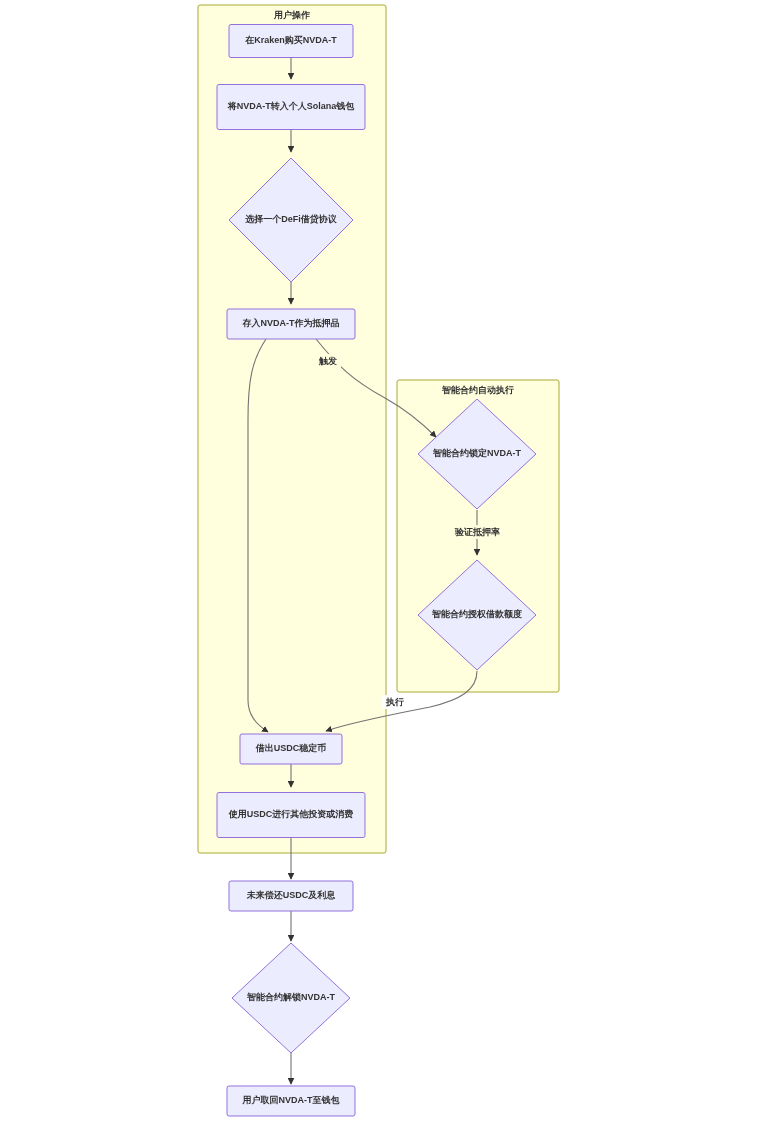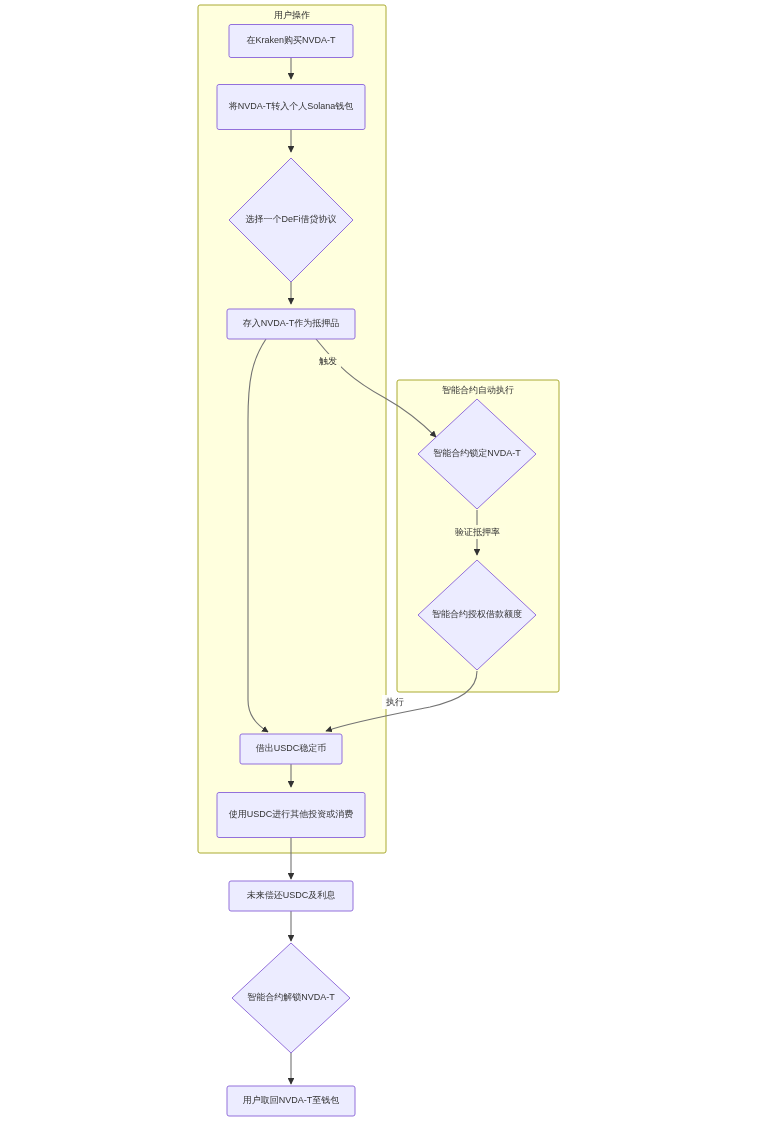--- a/index.html
+++ b/index.html
@@ -12,20 +12,21 @@
     height: 1130px;
     position: relative;
     font-family: "Liberation Sans", "DejaVu Sans", sans-serif;
     overflow: hidden;
   }
   #flow-root {
     position: absolute;
     inset: 0;
     width: 608px;
     height: 1130px;
+    font-weight: bold;
   }
   svg.flow-canvas {
     position: absolute;
     left: 0;
     top: 0;
     width: 760px;
     height: 1130px;
     display: block;
   }
   .cluster-rect {

